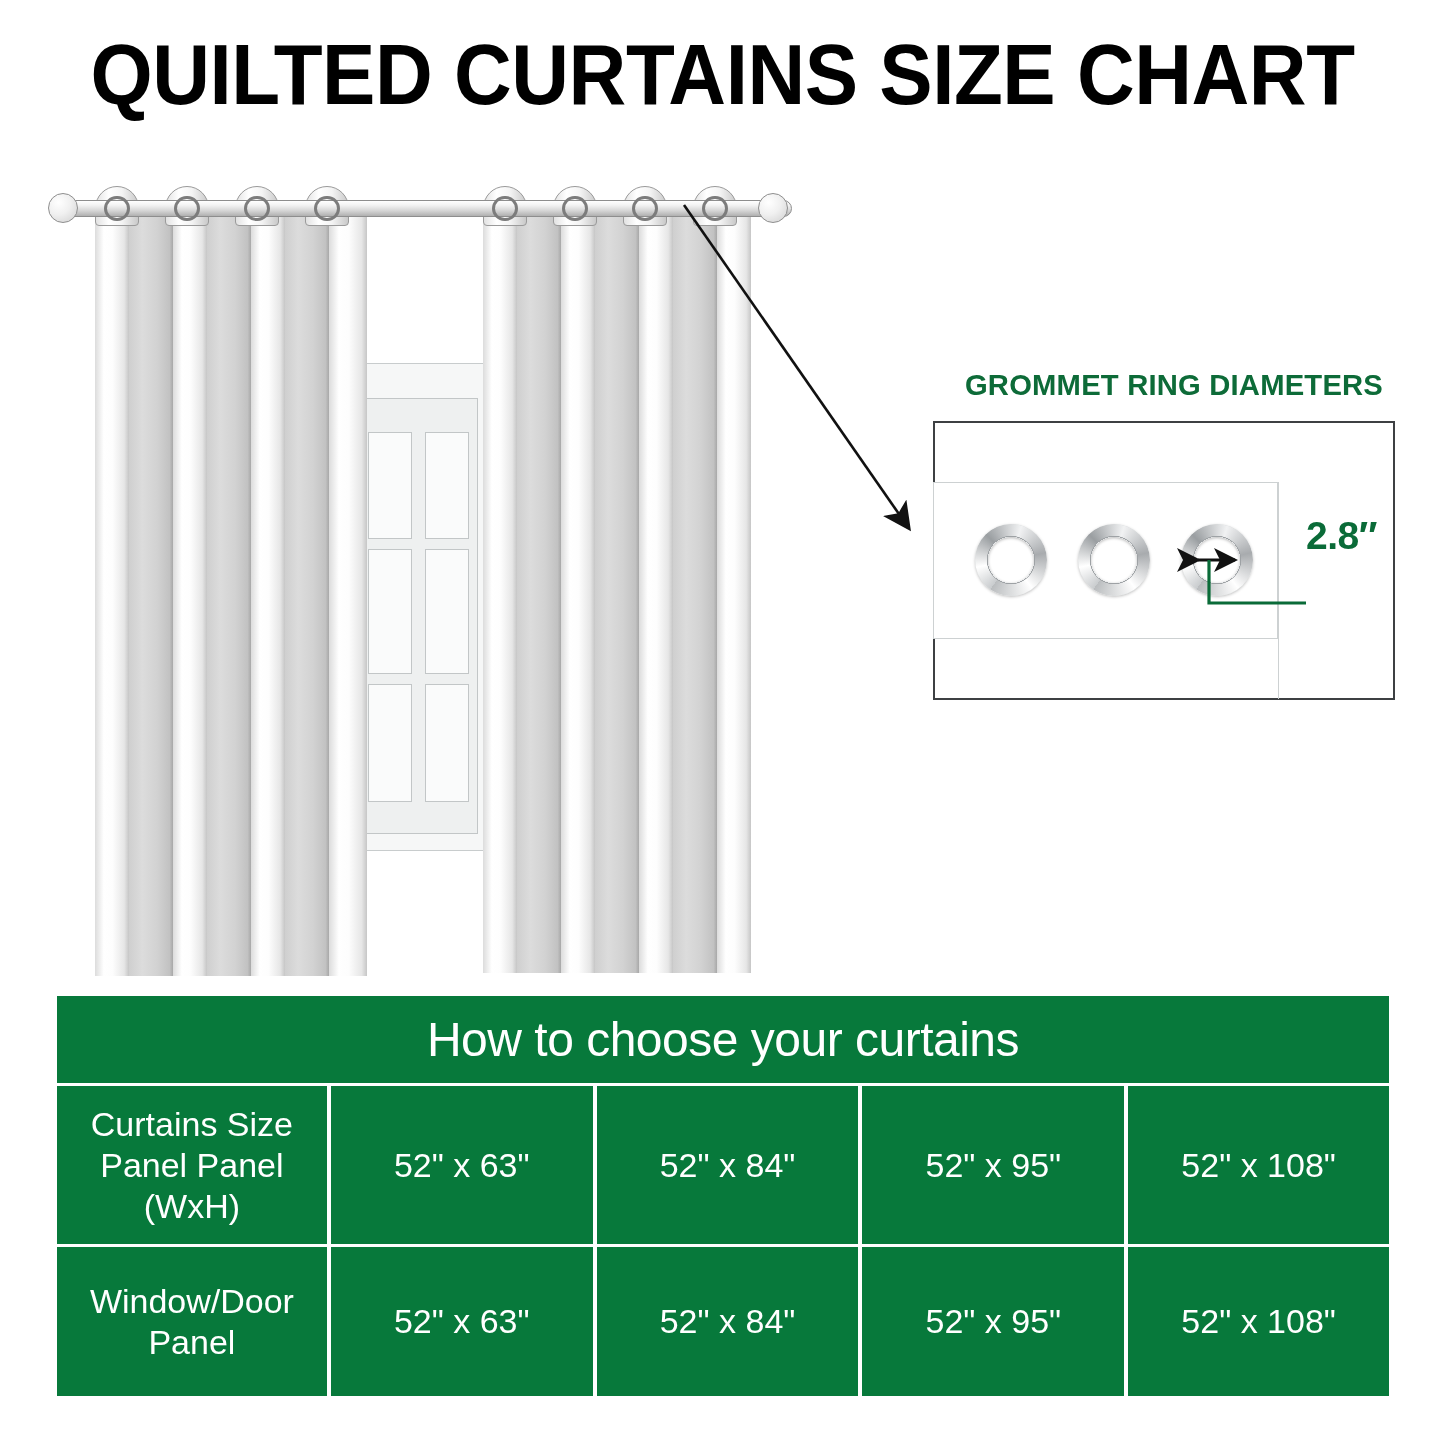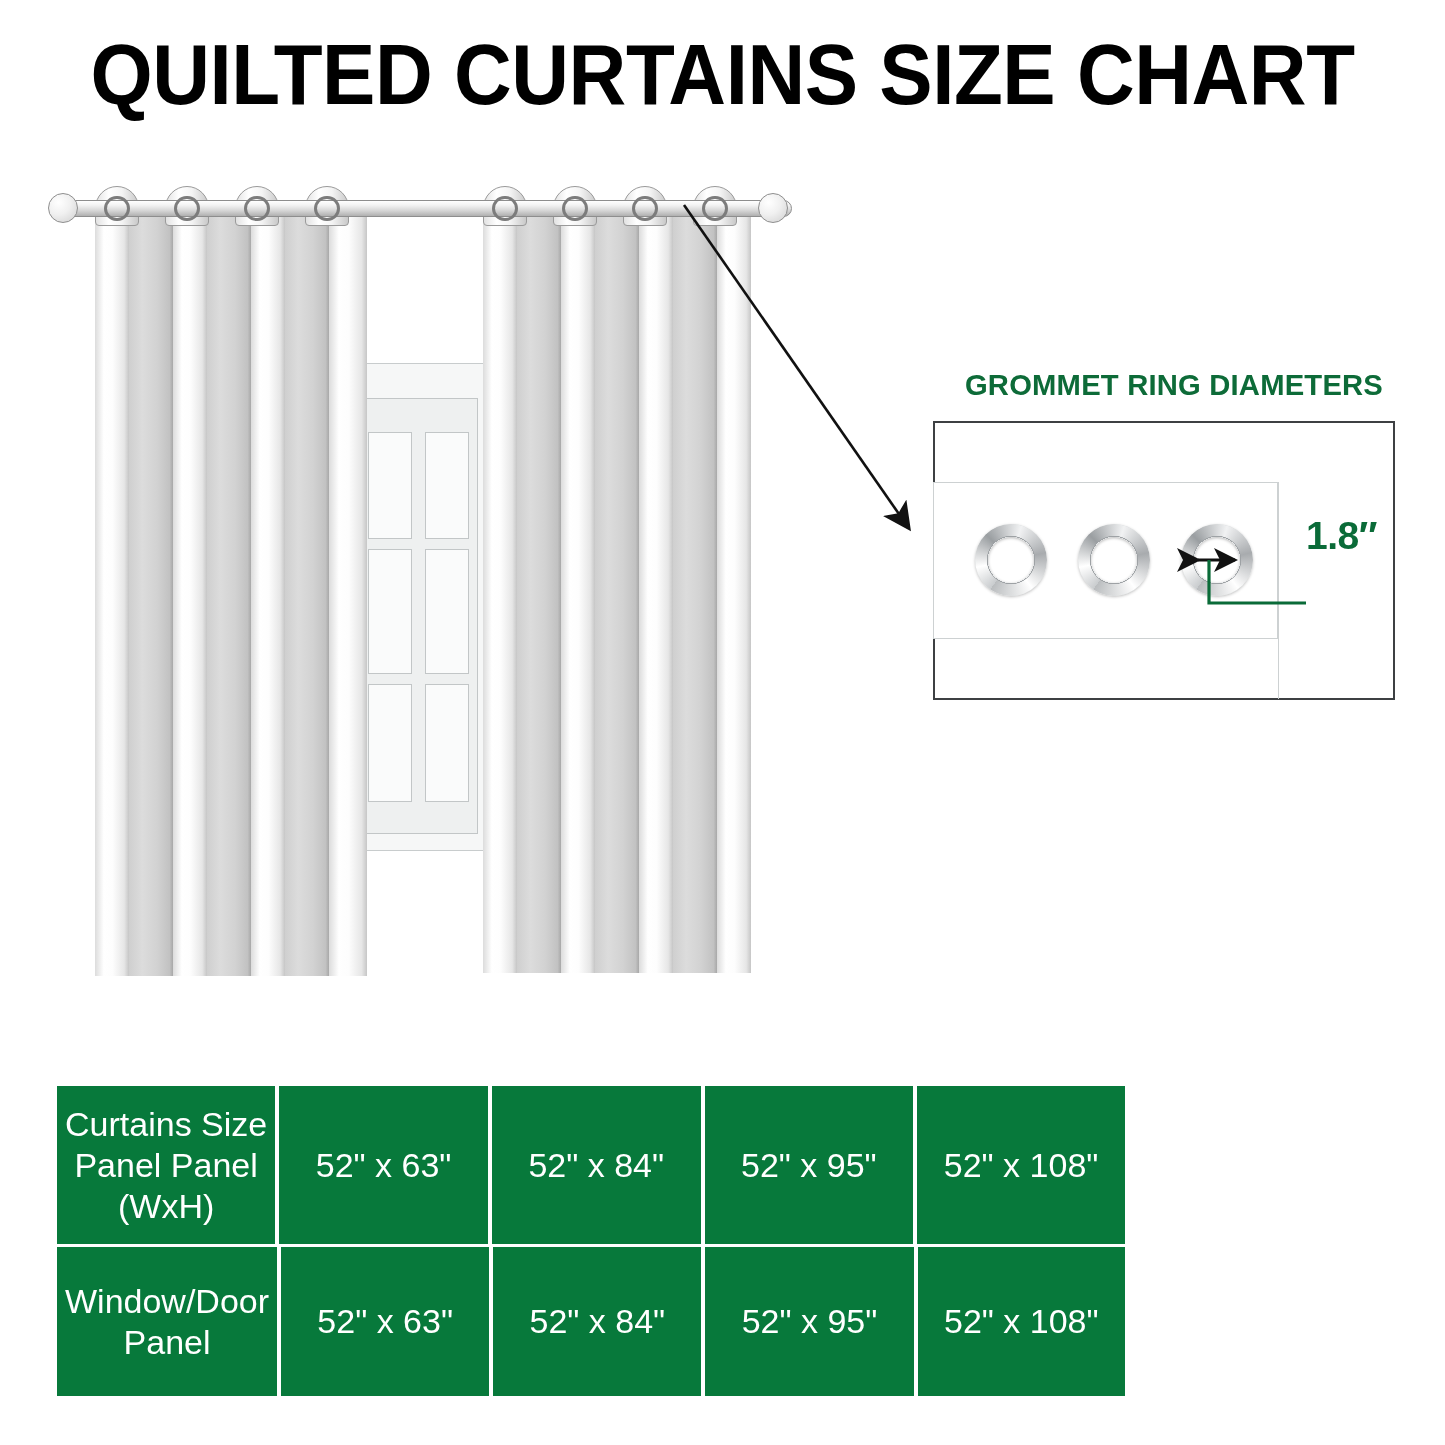--- a/index.html
+++ b/index.html
@@ -123,21 +123,21 @@
   }
   .dim-svg{position:absolute;left:0;top:0;width:500px;height:350px;z-index:5;}
   .tbl-wrap{position:absolute;left:57px;top:996px;width:1332px;height:400px;}
   .tbl-head{
     position:absolute;left:0;top:0;width:1332px;height:87px;
     background:#07793b;
     color:#ffffff;display:flex;align-items:center;justify-content:center;
     font-size:48px;font-weight:normal;letter-spacing:-0.5px;
     font-family:"Liberation Sans",sans-serif;
   }
-  .tbl-row{position:absolute;left:0;width:1068px;display:flex;}
+  .tbl-row{position:absolute;left:0;width:1332px;display:flex;}
   .tbl-row.r1{top:90px;height:158px;}
   .tbl-row.r2{top:251px;height:149px;}
   .cell{
     background:#07793b;color:#ffffff;
     display:flex;align-items:center;justify-content:center;text-align:center;
     font-size:34px;line-height:41px;box-sizing:border-box;
     margin-right:4px;
     font-family:"Liberation Sans",sans-serif;
   }
   .cell:last-child{margin-right:0;}
@@ -232,24 +232,25 @@
           <path d="M0,0 L8,4 L0,8 L2,4 z" fill="#111111"></path>
         </marker>
         <marker id="dr" markerWidth="8" markerHeight="8" refX="7" refY="4" orient="auto">
           <path d="M0,0 L8,4 L0,8 L2,4 z" fill="#111111"></path>
         </marker>
       </defs>
       <line x1="278" y1="200" x2="315" y2="200" stroke="#111111" stroke-width="3" marker-start="url(#dl)" marker-end="url(#dr)"></line>
       <polyline points="289,200 289,243 386,243" fill="none" stroke="#0a6b38" stroke-width="3.2"></polyline>
     </svg>
 
-    <div class="dim-label">1.8″</div>
+    <div class="dim-label">2.8″</div>
   </div>
 
   <div class="tbl-wrap">
+    <div class="tbl-head">How to choose your curtains</div>
 
     <div class="tbl-row r1">
       <div class="cell head-cell">
         <span>
           <span>Curtains Size</span><br>
           <span>Panel Panel</span><br>
           <span>(WxH)</span>
         </span>
       </div>
       <div class="cell val">52" x 63"</div>

